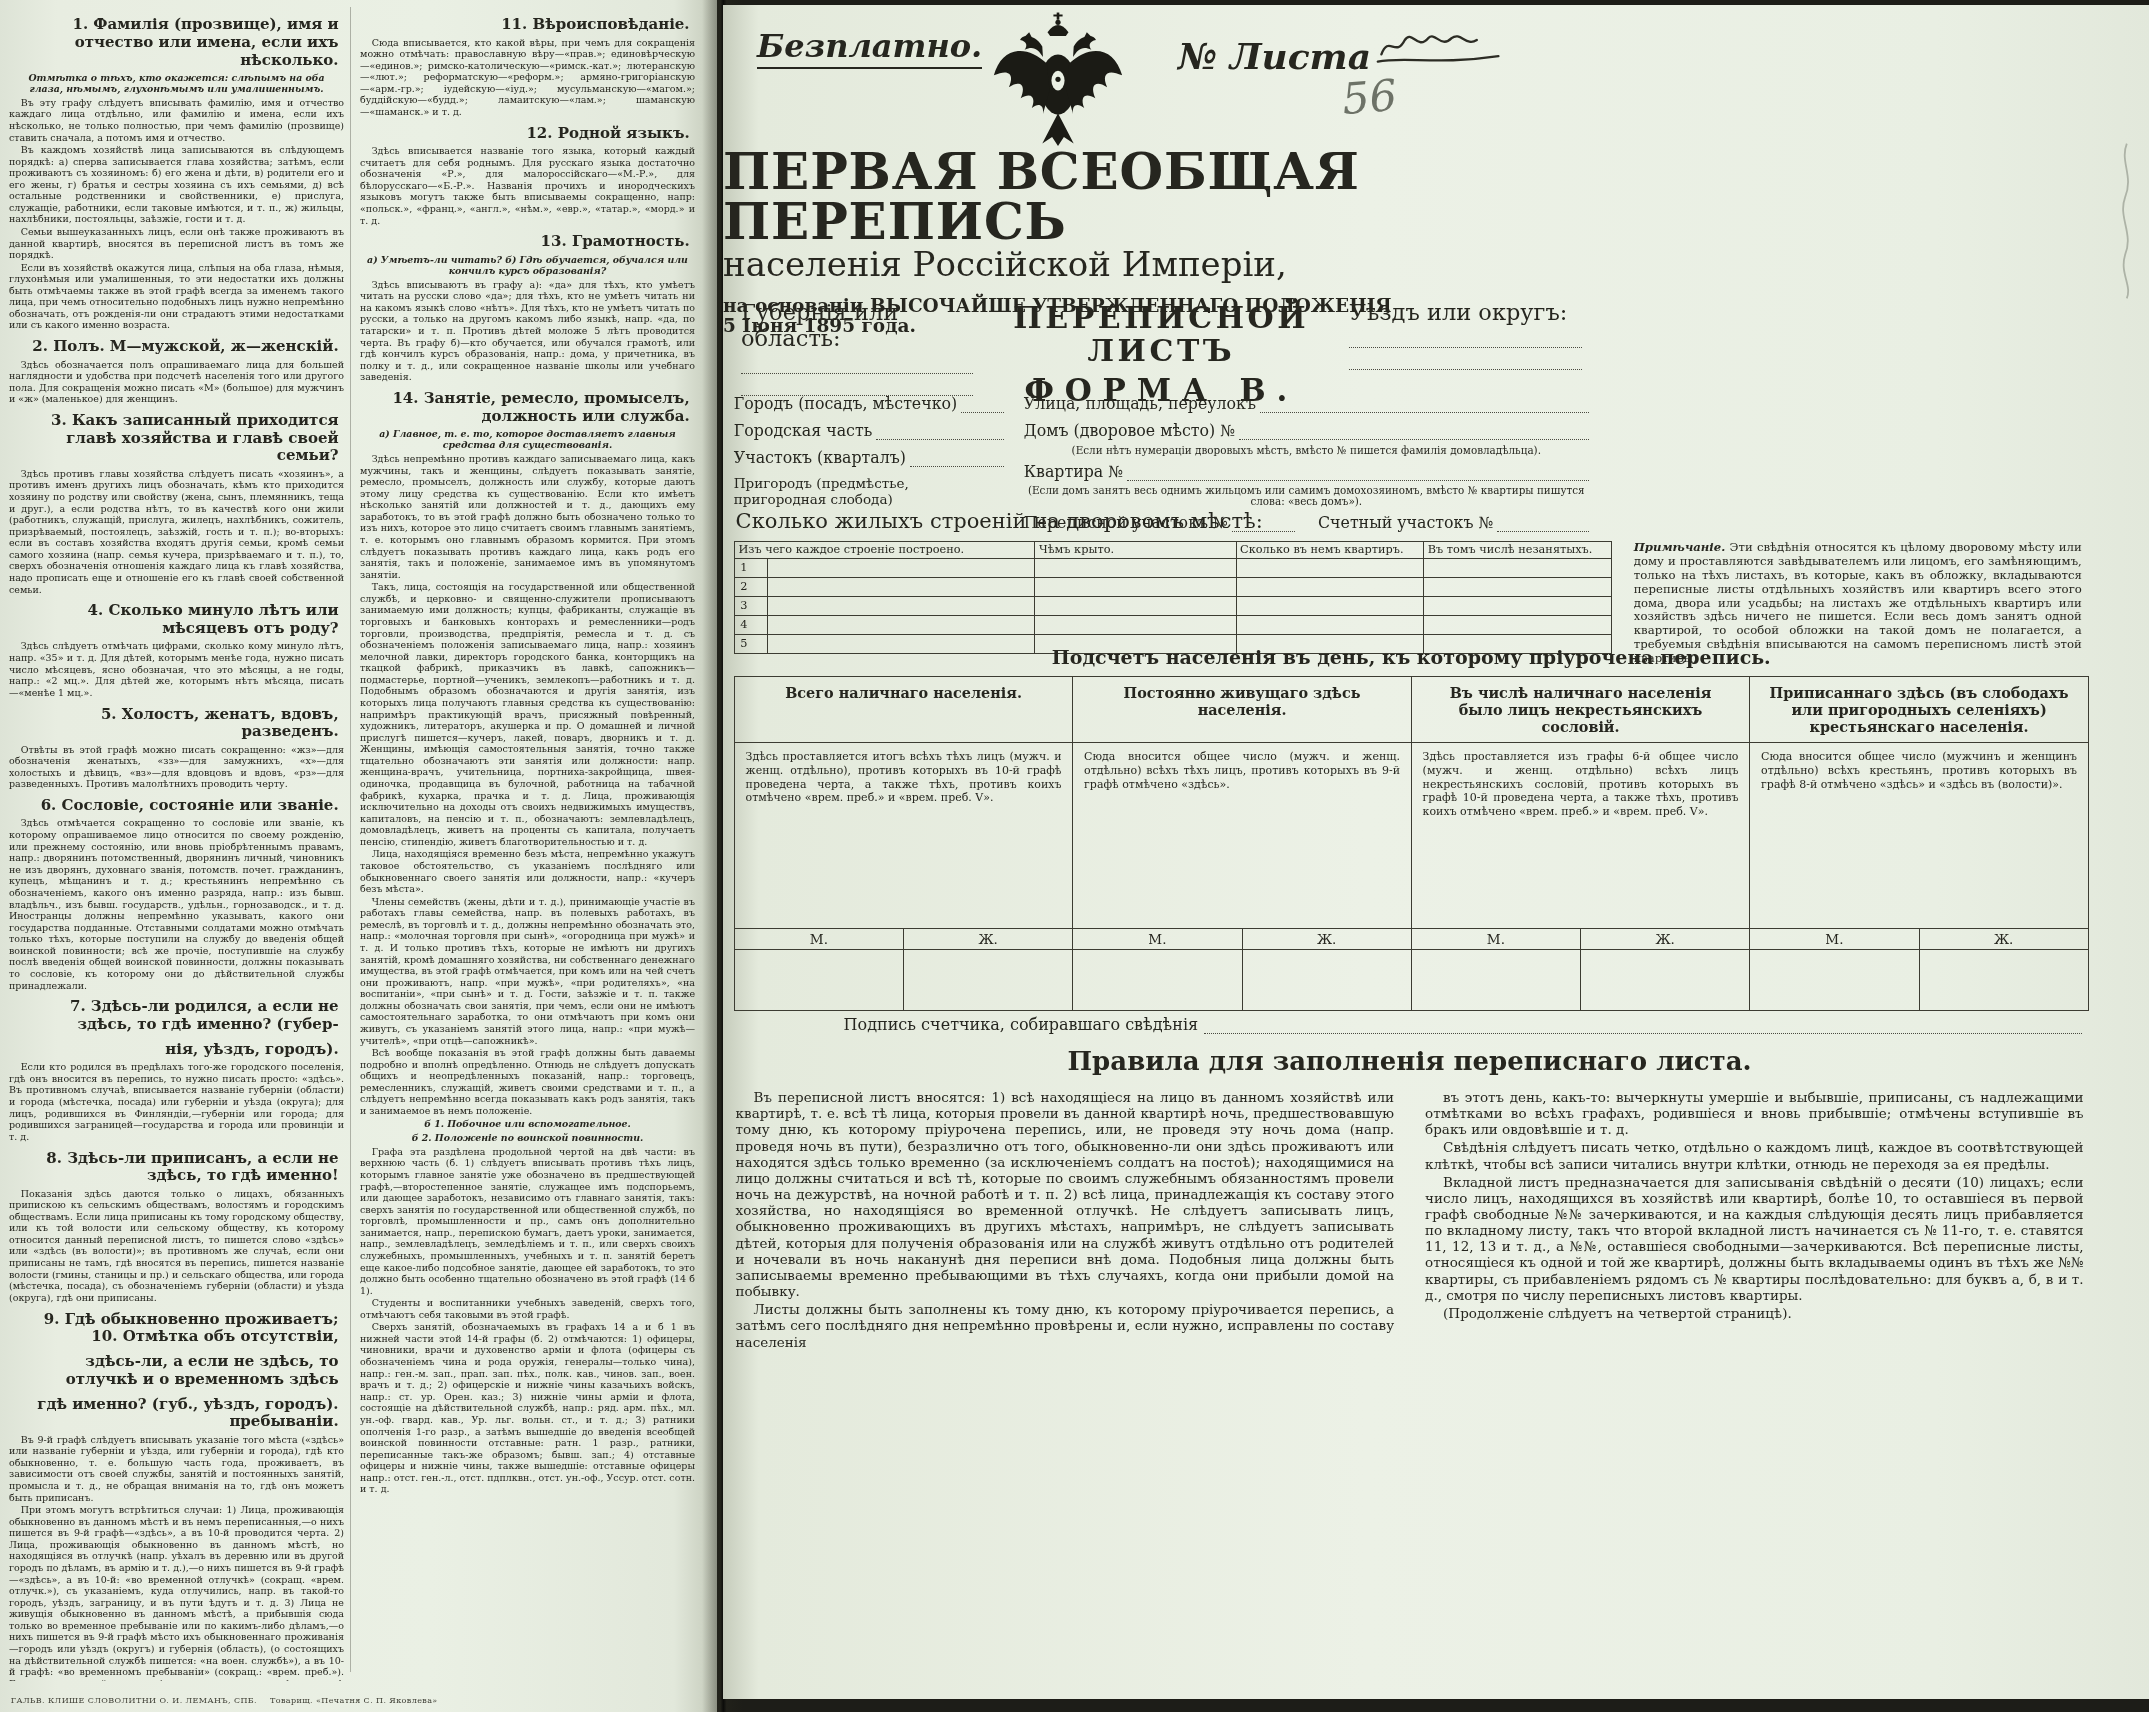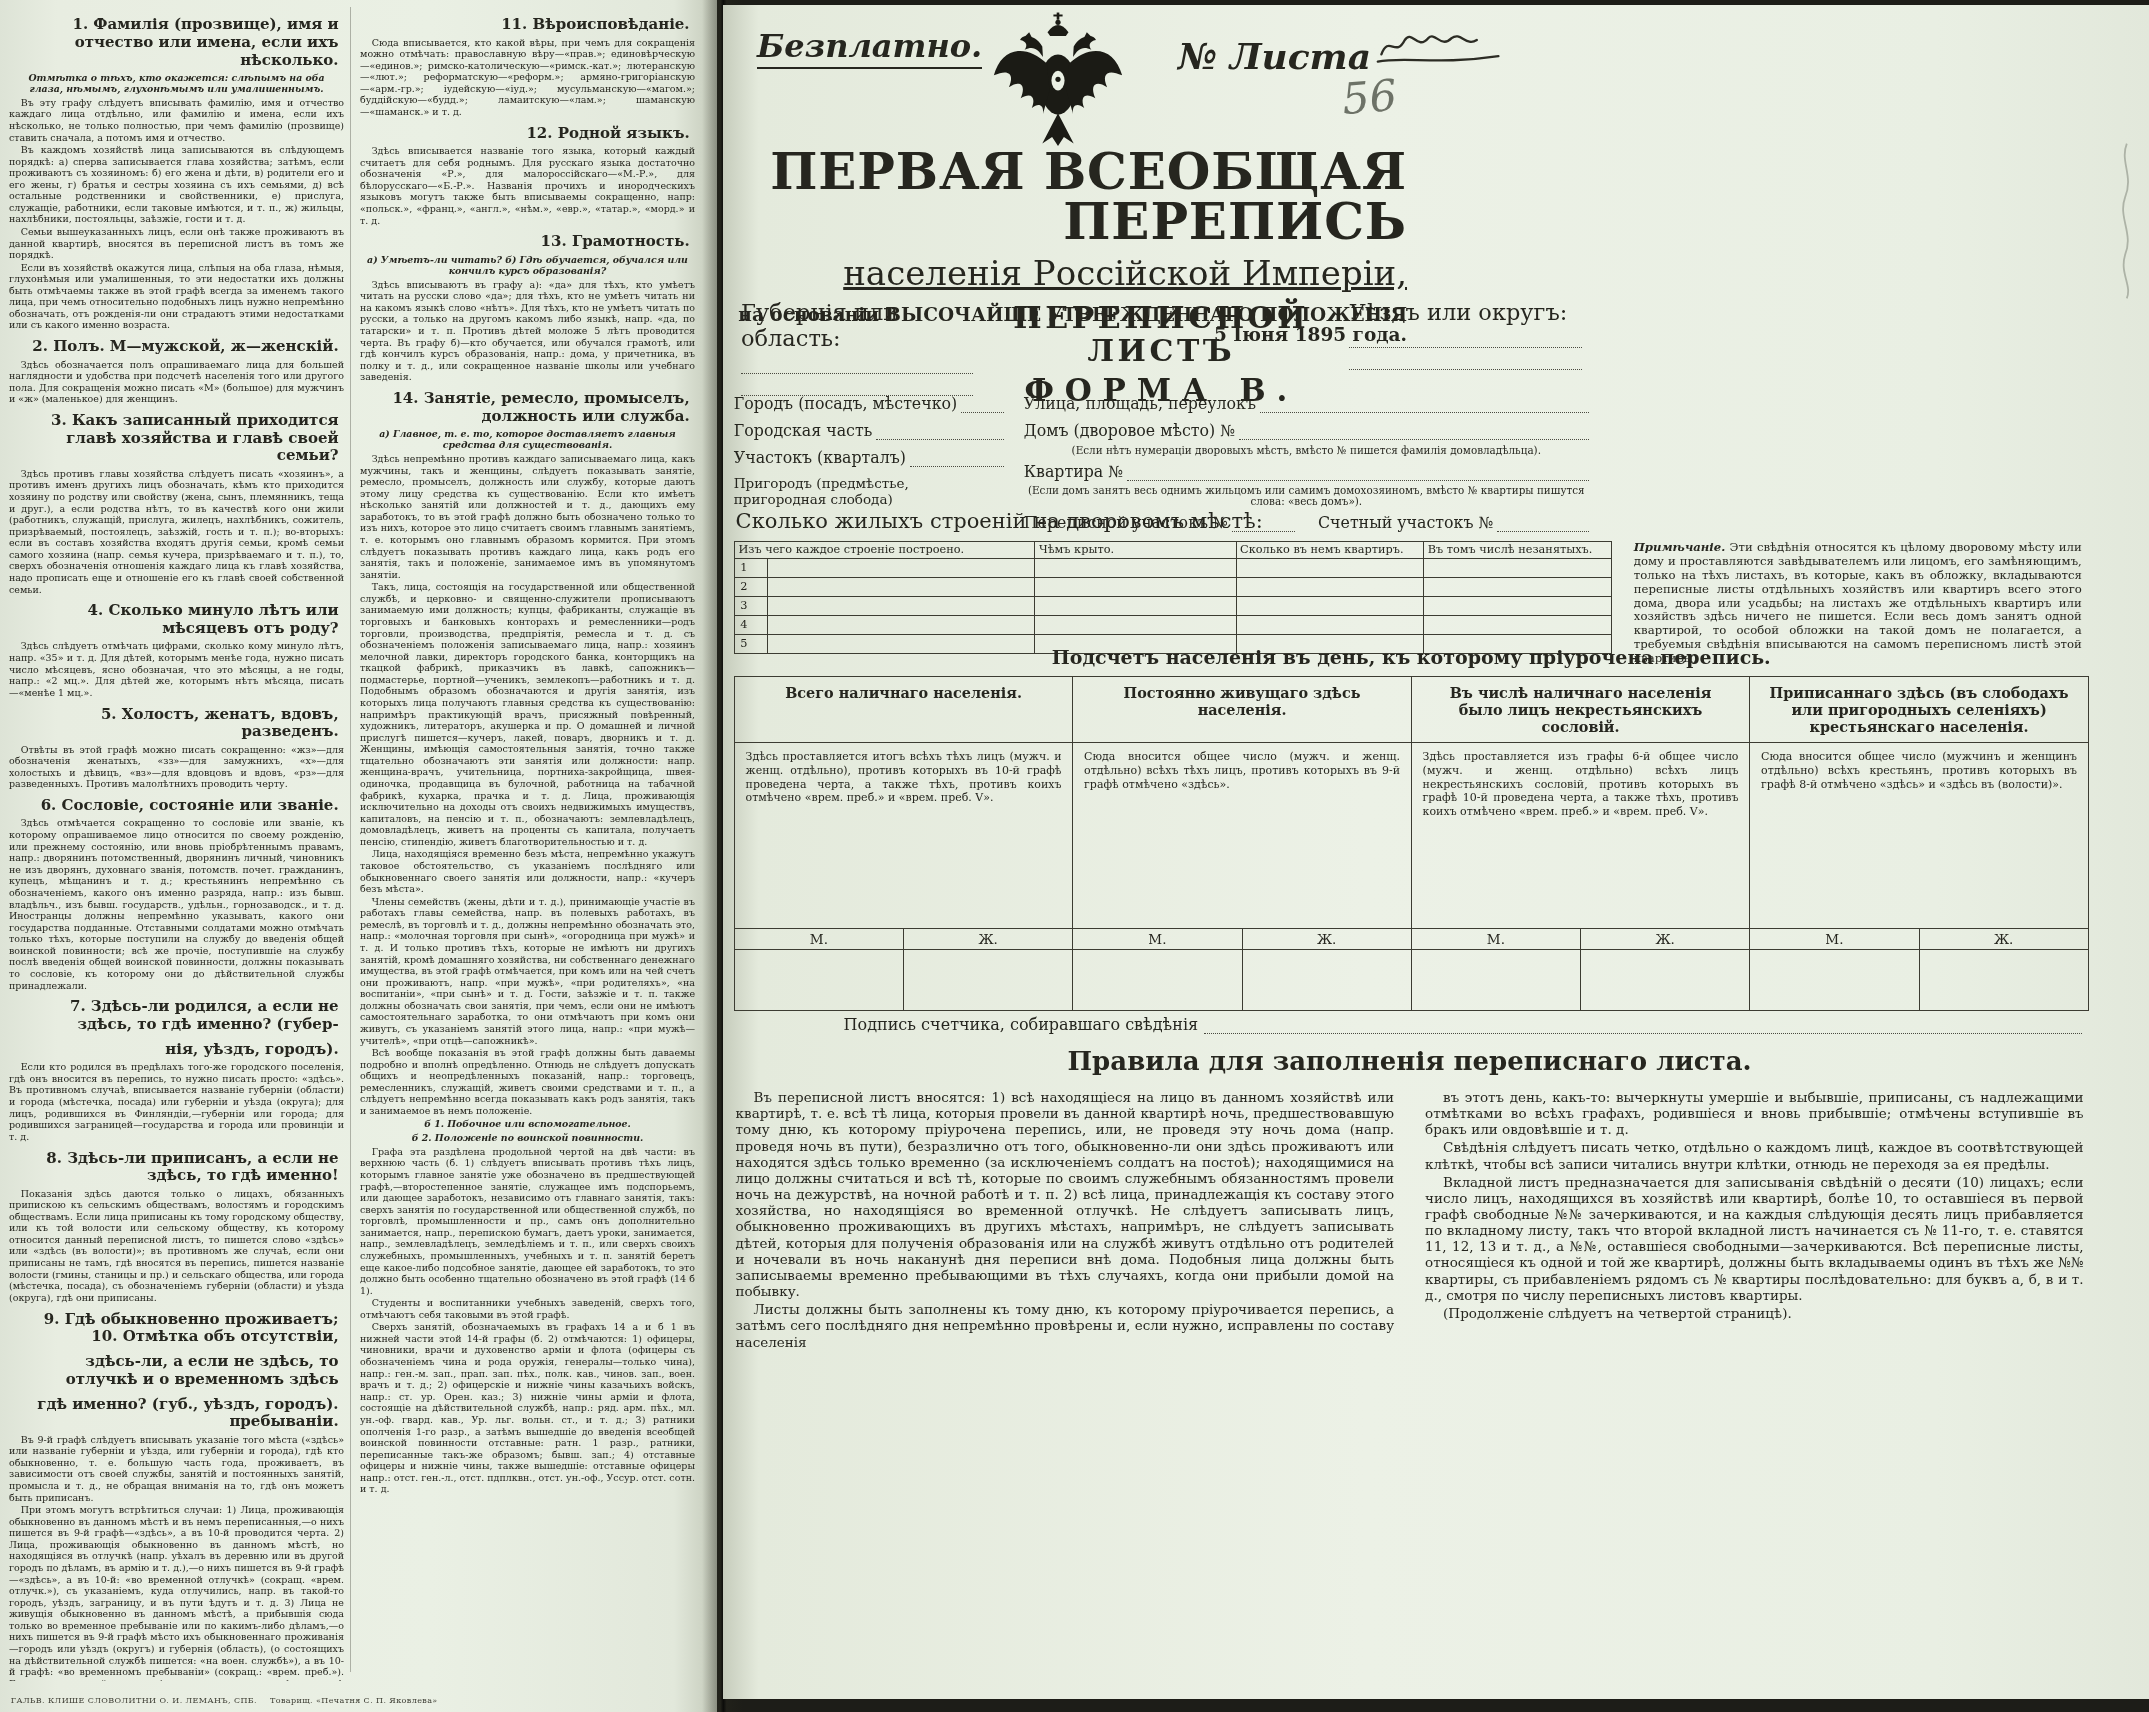--- a/index.html
+++ b/index.html
@@ -26,23 +26,23 @@
   .imprint-left{left:10.8px;}
   .imprint-center{left:270px;}
   
   .bezplatno{position:absolute;left:34px;top:21.6px;font-size:32px;font-weight:bold;font-style:italic;
     border-bottom:2.7px solid #26261f;padding-bottom:1.8px;}
   .eagle{position:absolute;left:263px;top:3.6px;}
   .sheet-no{position:absolute;left:455px;top:23.4px;font-size:36px;font-weight:bold;font-style:italic;white-space:nowrap;}
   .flourish{display:inline-block;vertical-align:baseline;margin-left:5.4px;}
   .pencil-num{position:absolute;left:619px;top:67px;font-size:43px;font-style:italic;color:#6d7267;transform:rotate(-5deg);}
   .margin-scribble{position:absolute;left:1393px;top:135px;opacity:.45;}
-  .title-block{position:absolute;left:0;top:142px;width:684px;text-align:right;}
+  .title-block{position:absolute;left:0;top:142px;width:684px;text-align:left;}
   .title1{font-size:50px;font-weight:bold;letter-spacing:0.9px;line-height:1;}
-  .title2{font-size:34px;margin-top:9px;line-height:1;text-decoration:underline;}
+  .title2{font-size:34px;line-height:1;}
   .title3{font-size:18.5px;font-weight:bold;margin-top:14.4px;line-height:1.1;}
   
   .region-row{position:absolute;left:10.8px;top:290px;width:855px;display:flex;gap:33px;}
   .region-cell{padding:3.6px 7.2px;}
   .region-cell.side{width:257px;}
   .region-label{font-size:22.5px;}
   .dots{border-bottom:1.4px dotted #4a4a40;height:21.6px;}
   .form-box{width:306px;text-align:center;padding:5.4px 0 1.8px;}
   .box1{font-size:30px;font-weight:bold;letter-spacing:3.6px;line-height:1.1;}
   .box2{font-size:31px;font-weight:bold;letter-spacing:10.8px;margin-top:5.4px;}

